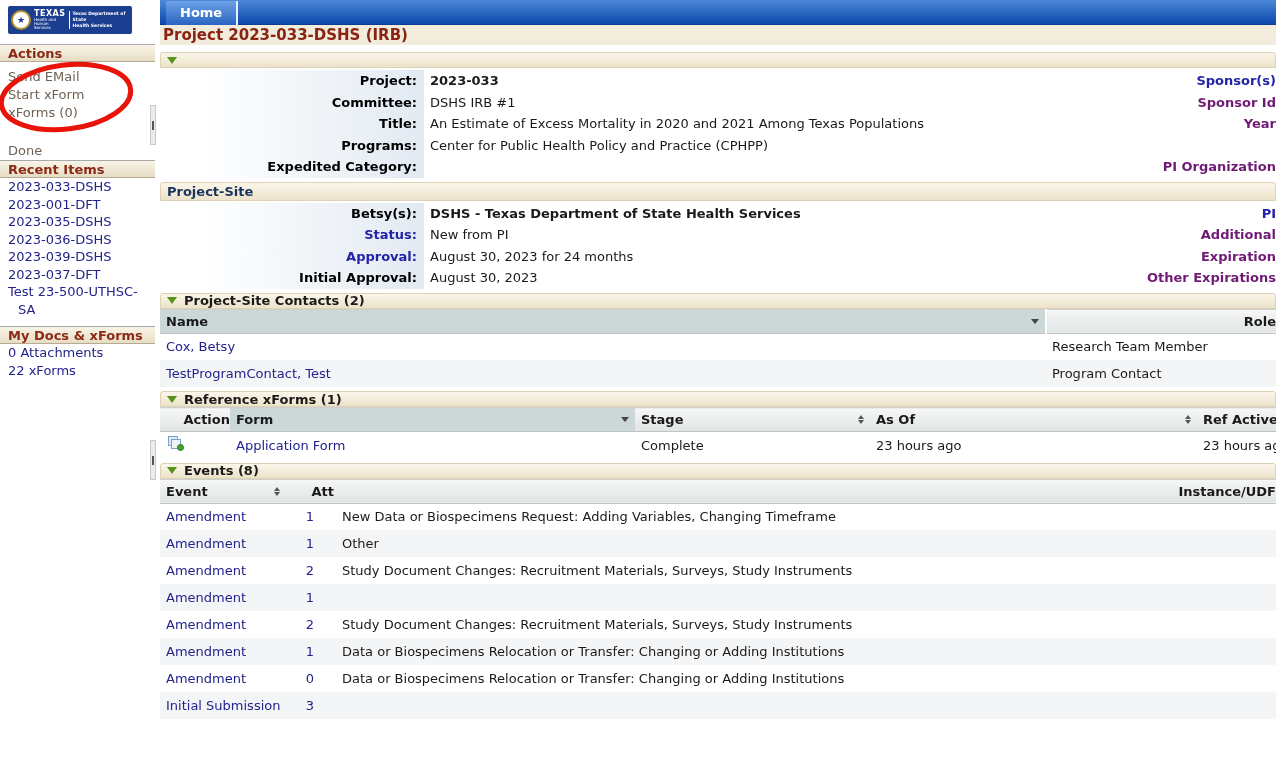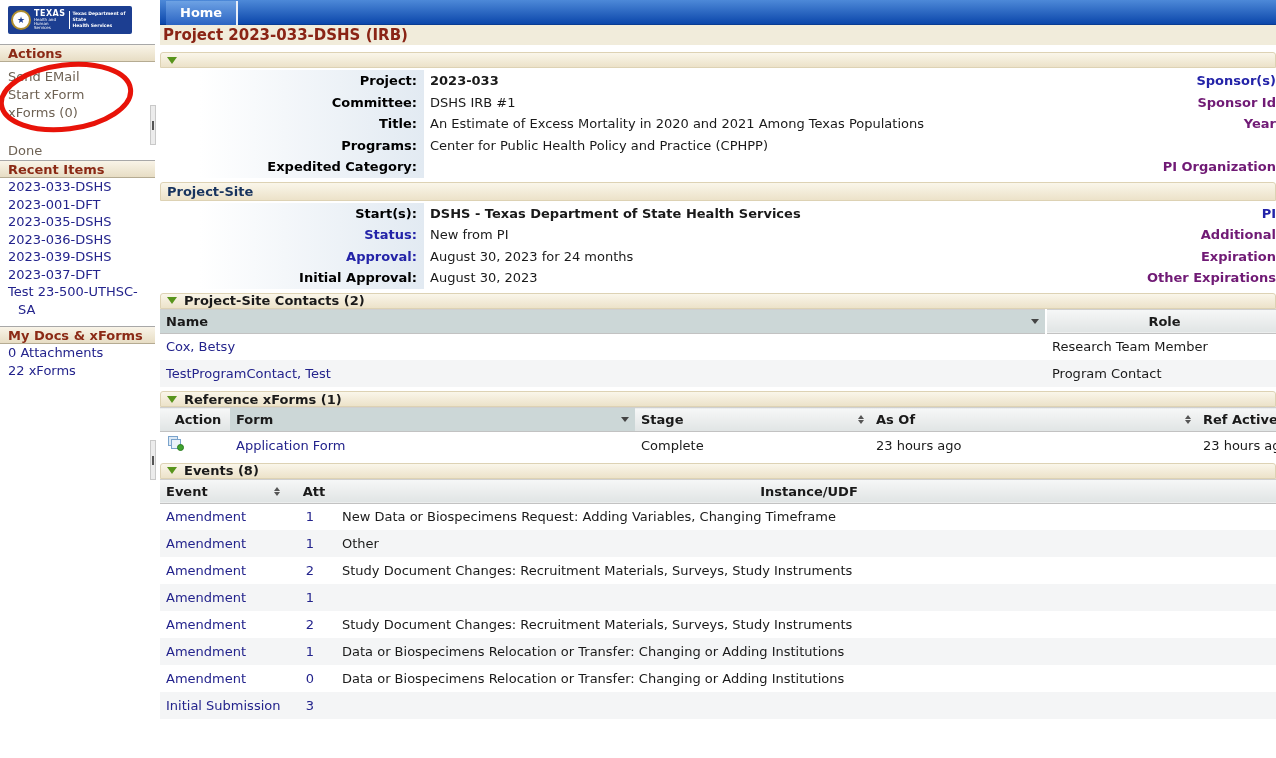--- a/index.html
+++ b/index.html
@@ -59,21 +59,21 @@
   .flabel.blue, .frlabel.blue { color:#2323a8; }
   .fval { padding-left:6px; line-height:21.5px; white-space:nowrap; }
   .fval.bold { font-weight:bold; }
   .frlabel { position:absolute; right:0; top:0; font-weight:bold; color:#701a75; line-height:21.5px; white-space:nowrap; }
 
   .gap4 { height:4px; } .gap7 { height:7px; }
 
   table.grid { border-collapse:collapse; width:1116px; table-layout:fixed; }
   .throw { height:24px; }
   .th { background:linear-gradient(#f6f7f7,#e0e4e4); border-top:1px solid #cfcfcf;
-    border-bottom:1px solid #c2c2c2; font-weight:bold; color:#1a1a1a; text-align:center;
+    border-bottom:1px solid #c2c2c2; font-weight:bold; color:#1a1a1a; text-align:right;
     padding:0 0 0 6px; height:24px; cursor:pointer; white-space:nowrap; overflow:hidden; }
   .th.sorted { background:#ccd7d7; }
   .th .thin { display:flex; align-items:center; justify-content:space-between; padding-right:6px; }
   .tri-dn { width:0; height:0; border-left:4px solid transparent; border-right:4px solid transparent;
     border-top:5px solid #444; flex:none; }
   .updown { display:inline-flex; flex-direction:column; gap:1px; flex:none; }
   .updown i { display:block; width:0; height:0; border-left:3px solid transparent; border-right:3px solid transparent; }
   .updown .u { border-bottom:4px solid #555; } .updown .d { border-top:4px solid #555; }
 
   td.cell { height:27px; padding:0 0 0 6px; white-space:nowrap; overflow:hidden; }
@@ -185,21 +185,21 @@
       </div>
     </div>
 
     <div class="gap4"></div>
     <div class="secbar">
       <div class="sectitle">Project-Site</div>
     </div>
 
     <div class="fieldblock">
       <div class="fieldrow">
-        <div class="flabel">Start(s):</div>
+        <div class="flabel">Betsy(s):</div>
         <div class="fval bold">DSHS - Texas Department of State Health Services</div>
         <div class="frlabel blue">PI</div>
       </div>
       <div class="fieldrow">
         <div class="flabel blue">Status:</div>
         <div class="fval">New from PI</div>
         <div class="frlabel">Additional</div>
       </div>
       <div class="fieldrow">
         <div class="flabel blue">Approval:</div>

